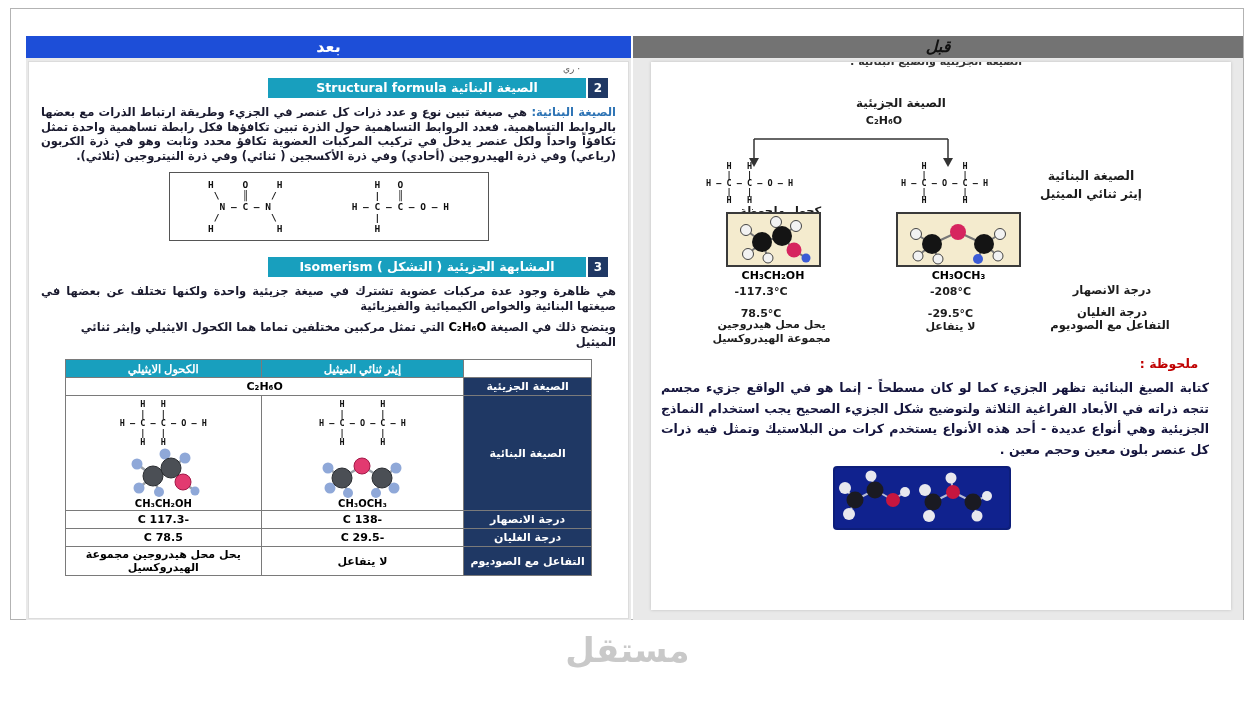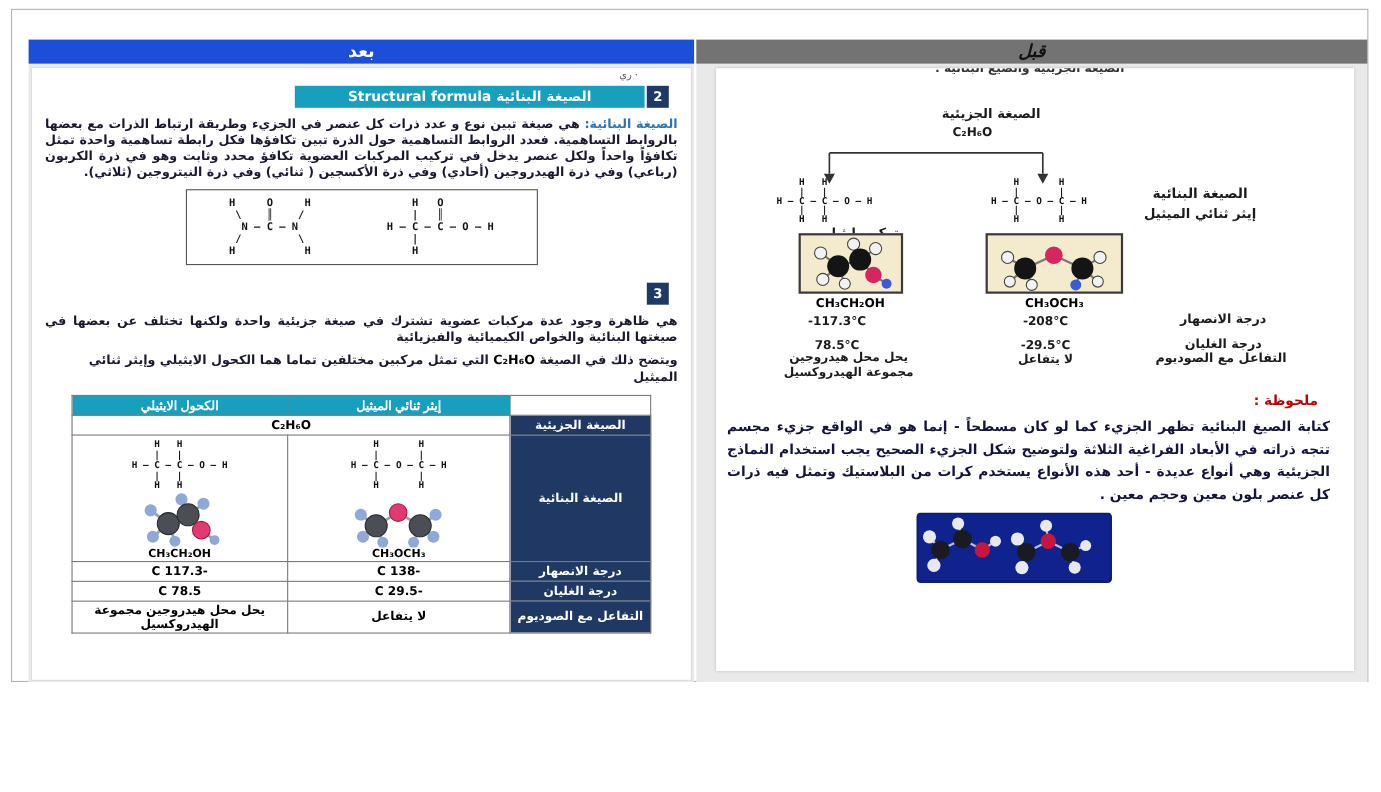--- a/index.html
+++ b/index.html
@@ -118,20 +118,21 @@
 H           H</pre>
             <pre class="chem box-f">    H   O
     |   ║
 H — C — C — O — H
     |
     H</pre>
           </div>
 
           <div class="sec-header">
             <div class="sec-num">3</div>
+            <div class="sec-bar">المشابهة الجزيئية ( التشكل ) Isomerism</div>
           </div>
 
           <p class="para">هي ظاهرة وجود عدة مركبات عضوية تشترك في صيغة جزيئية واحدة ولكنها تختلف عن بعضها في صيغتها البنائية والخواص الكيميائية والفيزيائية</p>
 
           <p class="para example">
             <span>ويتضح ذلك في الصيغة</span>
             <b class="chem-inline">C₂H₆O</b>
             <span>التي تمثل مركبين مختلفين تماما هما الكحول الايثيلي وإيثر ثنائي الميثيل</span>
           </p>
 
@@ -266,21 +267,21 @@
     |   |
     H   H</pre>
           <pre class="chem scan-f b-f-ether">    H       H
     |       |
 H — C — O — C — H
     |       |
     H       H</pre>
 
           <div class="abs b-structural-label">الصيغة البنائية</div>
           <div class="abs b-ether-name">إيثر ثنائي الميثيل</div>
-          <div class="abs b-ethanol-name">تركيب إيثيلي</div>
+          <div class="abs b-ethanol-name">كحول ملحوظة</div>
 
           <div class="abs model-box b-box-ethanol">
             <svg width="91" height="51" viewBox="0 0 91 51">
               <g stroke="#777" stroke-width="2">
                 <line x1="34" y1="28" x2="54" y2="22"></line>
                   <line x1="34" y1="28" x2="18" y2="16"></line>
                 <line x1="34" y1="28" x2="20" y2="40"></line>
                   <line x1="34" y1="28" x2="40" y2="44"></line>
                 <line x1="54" y1="22" x2="48" y2="8"></line>
                   <line x1="54" y1="22" x2="68" y2="12"></line>
@@ -377,14 +378,15 @@
             </svg>
           </div>
 
         </div>
       </div>
     </section>
 
   </div>
 
   <div class="watermark">
+    <div class="wm-logo">مستقل</div>
   </div>
 </div>
 
 </body></html>

